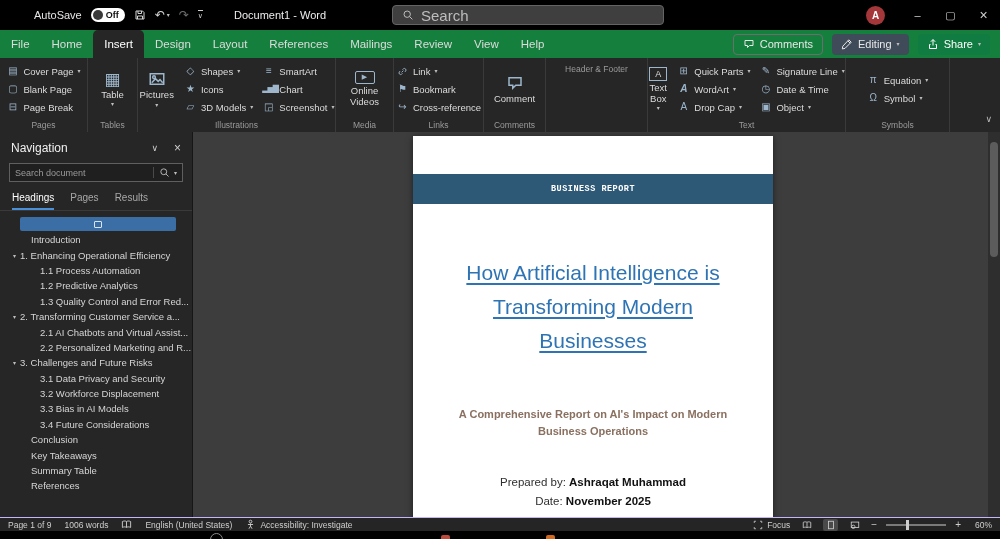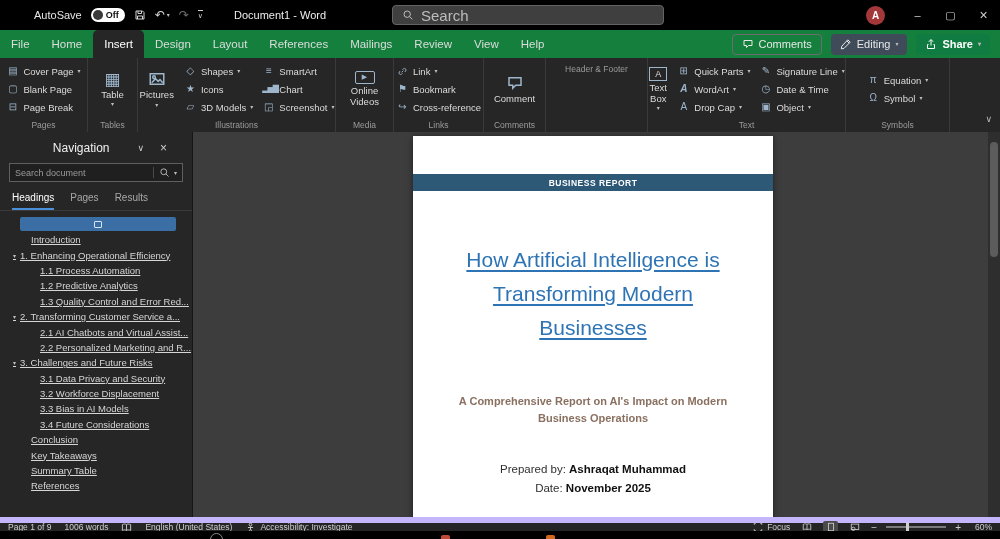--- a/index.html
+++ b/index.html
@@ -29,21 +29,21 @@
   .win-btn.close{font-size:14px;}
 
   
   .menubar{position:absolute;top:30px;left:0;right:0;height:28px;background:#15803d;display:flex;align-items:center;color:#dcdcdc;font-size:11.5px;justify-content:space-between;}
   .mtab{padding:0 11px;height:100%;display:flex;align-items:center;white-space:nowrap;}
   .mtab.active{background:#262626;border-radius:5px 5px 0 0;color:#fff;}
   .mright{margin-left:auto;display:flex;align-items:center;gap:9px;padding-right:10px;}
   .pill{display:flex;align-items:center;gap:5px;height:21px;padding:0 9px;border-radius:4px;font-size:11px;color:#e8e8e8;white-space:nowrap;}
   .comments-btn{border:1px solid #6d6d6d;}
   .editing-btn{background:#3f4b59;}
-  .share-btn{background:#107c41;color:#fff;font-weight:bold;}
+  .share-btn{background:#107c41;color:#fff;}
 
   
   .ribbon{position:absolute;top:58px;left:0;right:0;height:74px;background:#262626;display:flex;}
   .group{flex:none;display:flex;flex-direction:column;border-right:1px solid #3a3a3a;padding:3px 2px 0;}
   .g0{width:88px}.g1{width:50px}.g2{width:198px}.g3{width:58px}.g4{width:90px}.g5{width:62px}.g6{width:102px}.g7{width:198px}.g8{width:104px}
   .ribbon-fill{flex:1;}
   .gc{flex:1;display:flex;align-items:center;justify-content:center;gap:3px;}
   .col{display:flex;flex-direction:column;justify-content:center;}
   .sbtn{display:flex;align-items:center;gap:4px;height:18px;padding:0 3px;font-size:9.5px;color:#dcdcdc;white-space:nowrap;}
   .icn{width:13px;text-align:center;color:#9db6cc;font-size:10px;flex:none;line-height:1;}
@@ -55,54 +55,54 @@
   .playbox{width:20px;height:13px;border:1px solid #9db6cc;border-radius:2px;display:flex;align-items:center;justify-content:center;font-size:7px;color:#9db6cc;}
   .mp{width:11px;height:13px;border:1px solid #9db6cc;position:relative;display:inline-block;flex:none;}
   .mp.hdr::before{content:"";position:absolute;left:1px;right:1px;top:1px;height:3px;background:#9db6cc;}
   .mp.ftr::before{content:"";position:absolute;left:1px;right:1px;bottom:1px;height:3px;background:#9db6cc;}
   .mp.pgn::before{content:"#";position:absolute;right:1px;bottom:-1px;font-size:7px;color:#9db6cc;}
   .mp.big{width:18px;height:14px;}
   .mp.txt::before{content:"A";position:absolute;top:50%;left:50%;transform:translate(-50%,-50%);font-size:9px;color:#dcdcdc;}
 
   
   .navpane{position:absolute;top:132px;left:0;width:193px;height:385px;background:#262626;border-right:1px solid #161616;overflow:hidden;}
-  .nav-head{display:flex;align-items:center;padding:9px 25px 3px;color:#f0f0f0;text-align:center;}
+  .nav-head{display:flex;align-items:center;padding:9px 11px 3px;color:#f0f0f0;}
   .nav-title{font-size:12px;flex:1;}
   .nav-chevron{color:#cfcfcf;font-size:9px;margin-right:16px;}
   .nav-close{color:#cfcfcf;font-size:12px;}
   .nav-search{margin:5px 9px 0;height:19px;border:1px solid #5f5f5f;background:#1f1f1f;display:flex;align-items:center;padding:0 5px;color:#9a9a9a;}
   .nav-search .ph{flex:1;font-size:9px;}
   .nav-search-icons{display:flex;align-items:center;gap:4px;color:#bdbdbd;border-left:1px solid #4a4a4a;padding-left:5px;}
   .nav-tabs{display:flex;gap:16px;padding:10px 12px 0;border-bottom:1px solid #3a3a3a;}
   .ntab{font-size:10px;color:#a8a8a8;padding-bottom:5px;}
   .ntab.active{color:#fff;border-bottom:2px solid #4a90d9;}
   .nav-list{padding-top:5px;}
   .nav-sel{height:14px;margin:1px 16px 1px 20px;background:#3a6ea5;border-radius:2px;display:flex;align-items:center;justify-content:center;}
   .sel-mark{width:8px;height:7px;border:1px solid #d8e6f4;border-radius:1px;}
-  .nitem{height:15.4px;display:flex;align-items:center;font-size:9.5px;color:#d6d6d6;white-space:nowrap;overflow:hidden;text-decoration:underline;}
+  .nitem{height:15.4px;display:flex;align-items:center;font-size:9.5px;color:#d6d6d6;white-space:nowrap;overflow:hidden;}
   .nitem.plain{padding-left:31px;}
   .nitem.tri{padding-left:13px;gap:4px;}
   .nitem .tri{font-size:6px;color:#bdbdbd;}
   .nitem.sub{padding-left:40px;}
 
   
   .canvas{position:absolute;top:132px;left:193px;right:0;height:385px;background:#3d3d3d;overflow:hidden;}
   .page{position:absolute;left:220px;top:4px;width:360px;height:640px;background:#fff;box-shadow:0 1px 6px rgba(0,0,0,.5);}
-  .banner{margin-top:38px;height:17px;background:#2d5876;color:#fff;font-size:8.5px;font-weight:bold;letter-spacing:.5px;display:flex;align-items:center;justify-content:center;}
+  .banner{margin-top:38px;height:30px;background:#2d5876;color:#fff;font-size:8.5px;font-weight:bold;letter-spacing:.5px;display:flex;align-items:center;justify-content:center;font-family:Liberation Mono, monospace;}
   .doc-title-block{margin-top:52px;text-align:center;}
   .tl{font-size:21px;line-height:34px;color:#2e74b5;text-decoration:underline;text-underline-offset:3px;}
   .doc-subtitle{margin-top:48px;text-align:center;font-size:11px;font-weight:bold;color:#8a7060;line-height:17px;}
   .doc-prepared{margin-top:36px;text-align:center;font-size:11.5px;color:#2f2f2f;}
   .doc-date{margin-top:7px;text-align:center;font-size:11.5px;color:#2f2f2f;}
   .doc-prepared b,.doc-date b{color:#111;}
   .vscroll{position:absolute;top:0;right:0;width:12px;height:100%;background:#2e2e2e;}
   .vthumb{position:absolute;top:10px;left:2px;width:8px;height:115px;background:#5c5c5c;border-radius:4px;}
 
   
-  .statusbar{position:absolute;left:0;right:0;top:517px;height:14px;background:#252525;border-top:6px solid #c4b5fd;display:flex;align-items:center;font-size:8.5px;color:#cfcfcf;padding:0 8px;}
+  .statusbar{position:absolute;left:0;right:0;top:517px;height:14px;background:#252525;border-top:1px solid #c4b5fd;display:flex;align-items:center;font-size:8.5px;color:#cfcfcf;padding:0 8px;}
   .sb-left{display:flex;align-items:center;gap:13px;}
   .sb-item{display:flex;align-items:center;gap:4px;white-space:nowrap;}
   .sb-right{margin-left:auto;display:flex;align-items:center;gap:9px;}
   .vm{width:15px;height:12px;display:flex;align-items:center;justify-content:center;border-radius:2px;color:#cfcfcf;}
   .vm.active{background:#4a4a4a;}
   .zoom-slider{position:relative;display:flex;align-items:center;height:12px;width:60px;}
   .ztrack{width:60px;height:2px;background:#7a7a7a;}
   .zthumb{position:absolute;left:20px;top:1px;width:3px;height:10px;background:#cfcfcf;}
   .zoom-pct{min-width:22px;text-align:right;}
   .zbtn{font-size:10px;color:#cfcfcf;}

